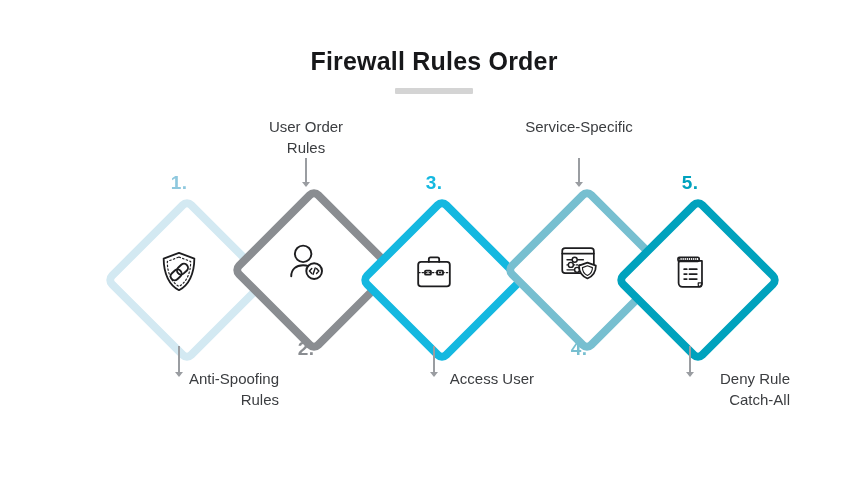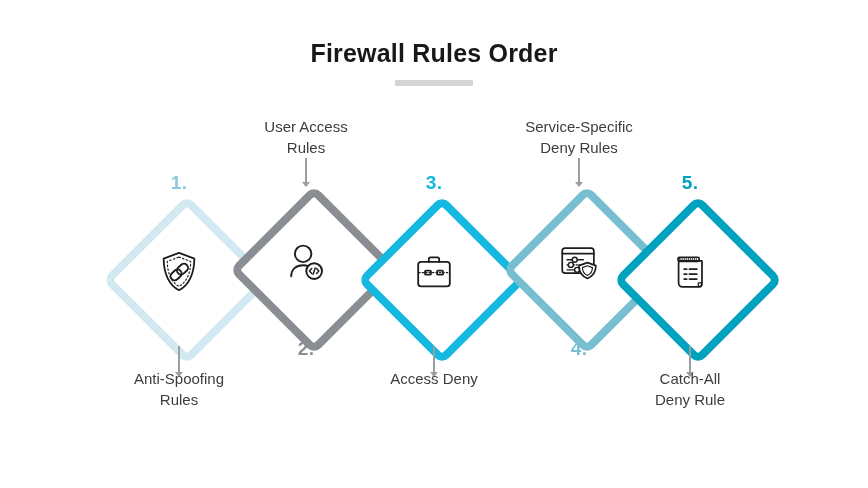--- a/index.html
+++ b/index.html
@@ -23,21 +23,21 @@
     left: 0;
     width: 868px;
     text-align: center;
   }
   .title {
     font-size: 25px;
     font-weight: bold;
     letter-spacing: 0.2px;
     color: #17181a;
     line-height: 1.2;
-    margin: 4px;
+    margin: 12px;
   }
   .title-rule {
     width: 78px;
     height: 6px;
     background: #d4d4d4;
     margin: 12px auto 0 auto;
     border-radius: 1px;
   }
 
   
@@ -131,21 +131,21 @@
     border-left: 4px solid transparent;
     border-right: 4px solid transparent;
     border-top: 5px solid #9a9da1;
   }
 
   
   
   .step.up .diamond-wrap { top: 88px; }
   .step.up .step-num     { top: 62px; }
   .step.up .connector    { top: 236px; height: 26px; }
-  .step.up .step-label   { top: 258px; }
+  .step.up .step-label   { top: 258px; text-align: right; }
 
   
   .step.down .diamond-wrap { top: 78px; }
   .step.down .step-label   { top: 6px; }
   .step.down .connector    { top: 48px; height: 24px; }
   .step.down .step-num     { top: 228px; }
 </style>
 </head>
 <body>
 
@@ -173,21 +173,21 @@
     </div>
     <div class="connector"></div>
     <div class="step-label">
       <div>Anti-Spoofing</div>
       <div>Rules</div>
     </div>
   </div>
 
   <div class="step down" style="left: 221px;">
     <div class="step-label">
-      <div>User Access</div>
+      <div>User Order</div>
       <div>Rules</div>
     </div>
     <div class="connector"></div>
     <div class="diamond-wrap">
       <div class="diamond" style="border-color:#8a8d91;"></div>
       <div class="icon-holder">
         <svg width="46" height="46" viewBox="0 0 48 48" fill="none" stroke="#1d1d1f" stroke-width="2" stroke-linecap="round" stroke-linejoin="round">
           <circle cx="21" cy="15.5" r="8.6"></circle>
           <path d="M8.6 38.8 C8.6 31.6 13.6 27.4 21 27.4 C23 27.4 24.8 27.7 26.3 28.3"></path>
           <circle cx="32.5" cy="33.5" r="8.2"></circle>
@@ -209,28 +209,27 @@
           <path d="M18.6 13.5 V10.6 C18.6 9.6 19.4 8.8 20.4 8.8 H27.6 C28.6 8.8 29.4 9.6 29.4 10.6 V13.5"></path>
           <rect x="7.5" y="13.5" width="33" height="25.5" rx="3"></rect>
           <path d="M8 24.6 H40" stroke-dasharray="1.5 2.1" stroke-width="1.3"></path>
           <rect x="14.6" y="22.6" width="6.2" height="4.2" rx="1"></rect>
           <rect x="27.2" y="22.6" width="6.2" height="4.2" rx="1"></rect>
         </svg>
       </div>
     </div>
     <div class="connector"></div>
     <div class="step-label">
-      <div>Access Deny</div>
+      <div>Access User</div>
     </div>
   </div>
 
   <div class="step down" style="left: 494px;">
     <div class="step-label">
       <div>Service-Specific</div>
-      <div>Deny Rules</div>
     </div>
     <div class="connector"></div>
     <div class="diamond-wrap">
       <div class="diamond" style="border-color:#77bfd0;"></div>
       <div class="icon-holder">
         <svg width="46" height="46" viewBox="0 0 48 48" fill="none" stroke="#1d1d1f" stroke-width="1.8" stroke-linecap="round" stroke-linejoin="round">
           <rect x="6.5" y="9.5" width="33" height="26" rx="3"></rect>
           <path d="M6.5 15.2 H39.5"></path>
           <path d="M11.5 21.6 H28.5" stroke-width="1.5"></path>
           <circle cx="19.5" cy="21.6" r="2.6" fill="#ffffff" stroke-width="1.5"></circle>
@@ -261,18 +260,18 @@
           <path d="M18 26.2 H20.5" stroke-width="2"></path>
           <path d="M23.5 26.2 H31" stroke-width="2"></path>
           <path d="M18 31.4 H20.5" stroke-width="2"></path>
           <path d="M23.5 31.4 H31" stroke-width="2"></path>
           <path d="M32.6 35.4 H36.5 V37 C36.5 38.4 35.4 39.6 34 39.6 C32.6 39.6 32.6 38.4 32.6 37 Z" stroke-width="1.3"></path>
         </svg>
       </div>
     </div>
     <div class="connector"></div>
     <div class="step-label">
+      <div>Deny Rule</div>
       <div>Catch-All</div>
-      <div>Deny Rule</div>
     </div>
   </div>
 
 </div>
 
 </body></html>

